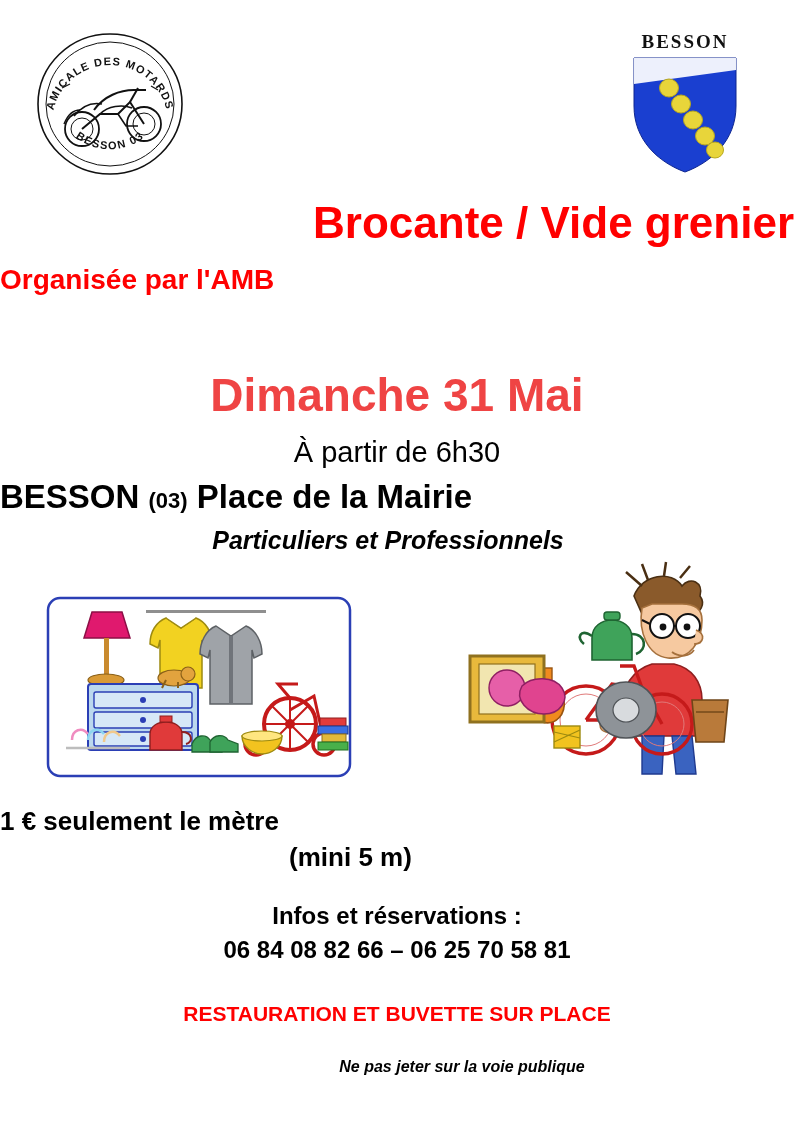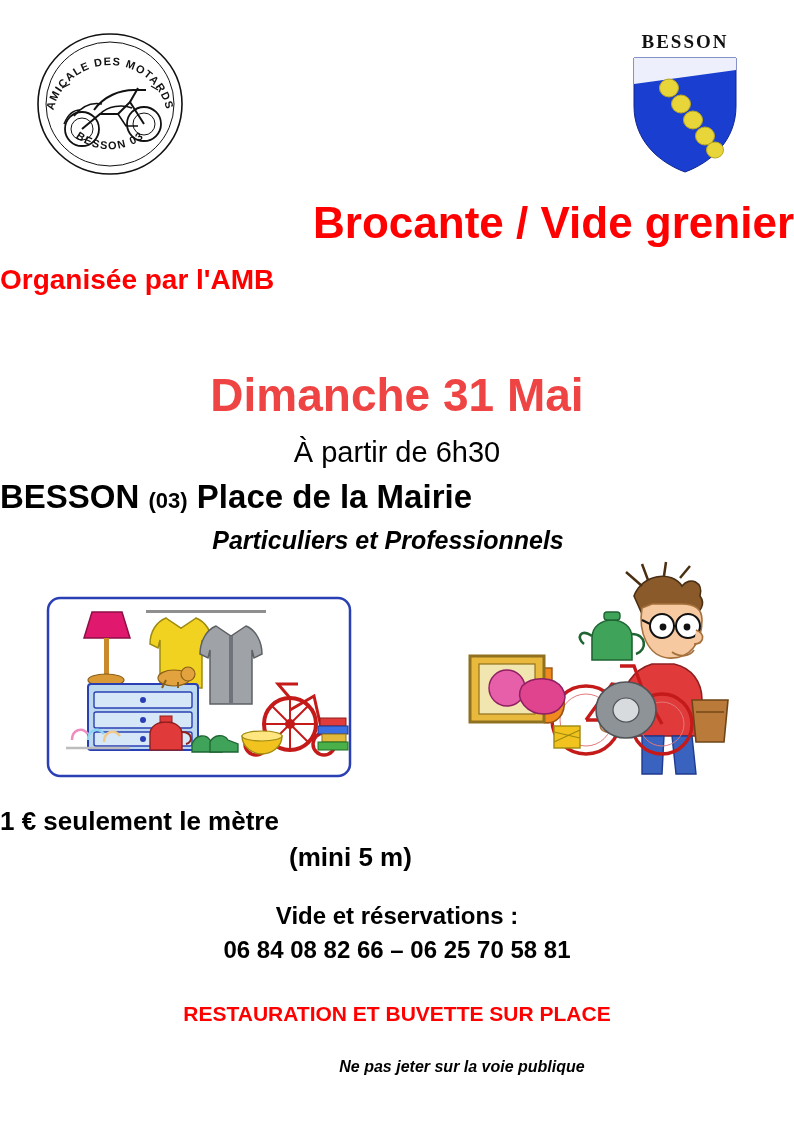--- a/index.html
+++ b/index.html
@@ -380,21 +380,21 @@
       <path d="M88 172 L114 178 M88 182 L114 170" stroke="#9d8a10" stroke-width="1.2"></path>
 
       <path d="M226 140 L262 140 L258 182 L230 182 Z" fill="#B97A3A" stroke="#6f4518" stroke-width="1.6"></path>
       <path d="M230 152 L258 152" stroke="#6f4518" stroke-width="1.4"></path>
     </svg>
   </div>
 
   <div class="price-line">1 € seulement le mètre</div>
   <div class="price-line2">(mini 5 m)</div>
 
-  <div class="infos-line">Vide et réservations :</div>
+  <div class="infos-line">Infos et réservations :</div>
   <div class="phones-line">06 84 08 82 66 – 06 25 70 58 81</div>
 
   <div class="resto-line">RESTAURATION ET BUVETTE SUR PLACE</div>
   <div class="legal-line">
     <span class="legal-inner">Ne pas jeter sur la voie publique</span>
   </div>
 
 </div>
 
 </body></html>

